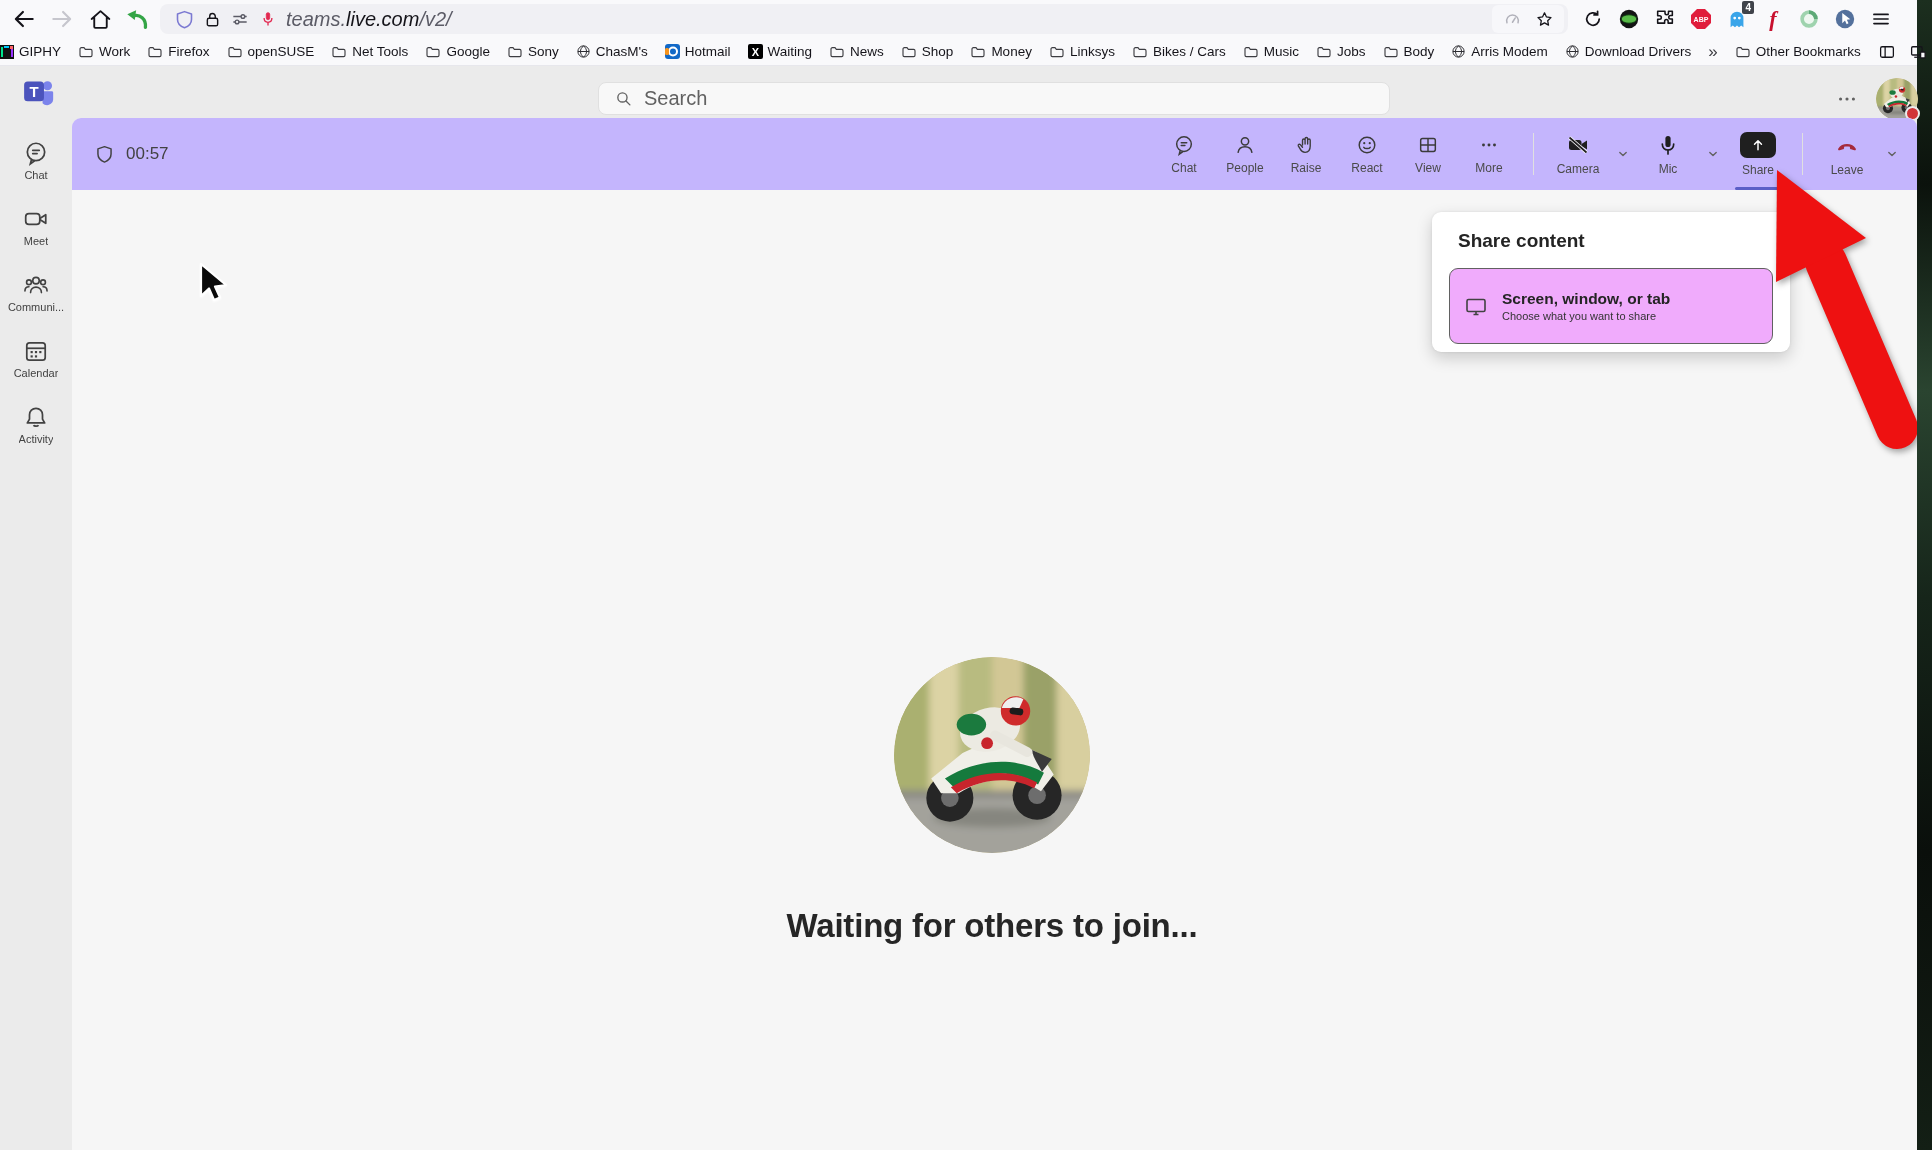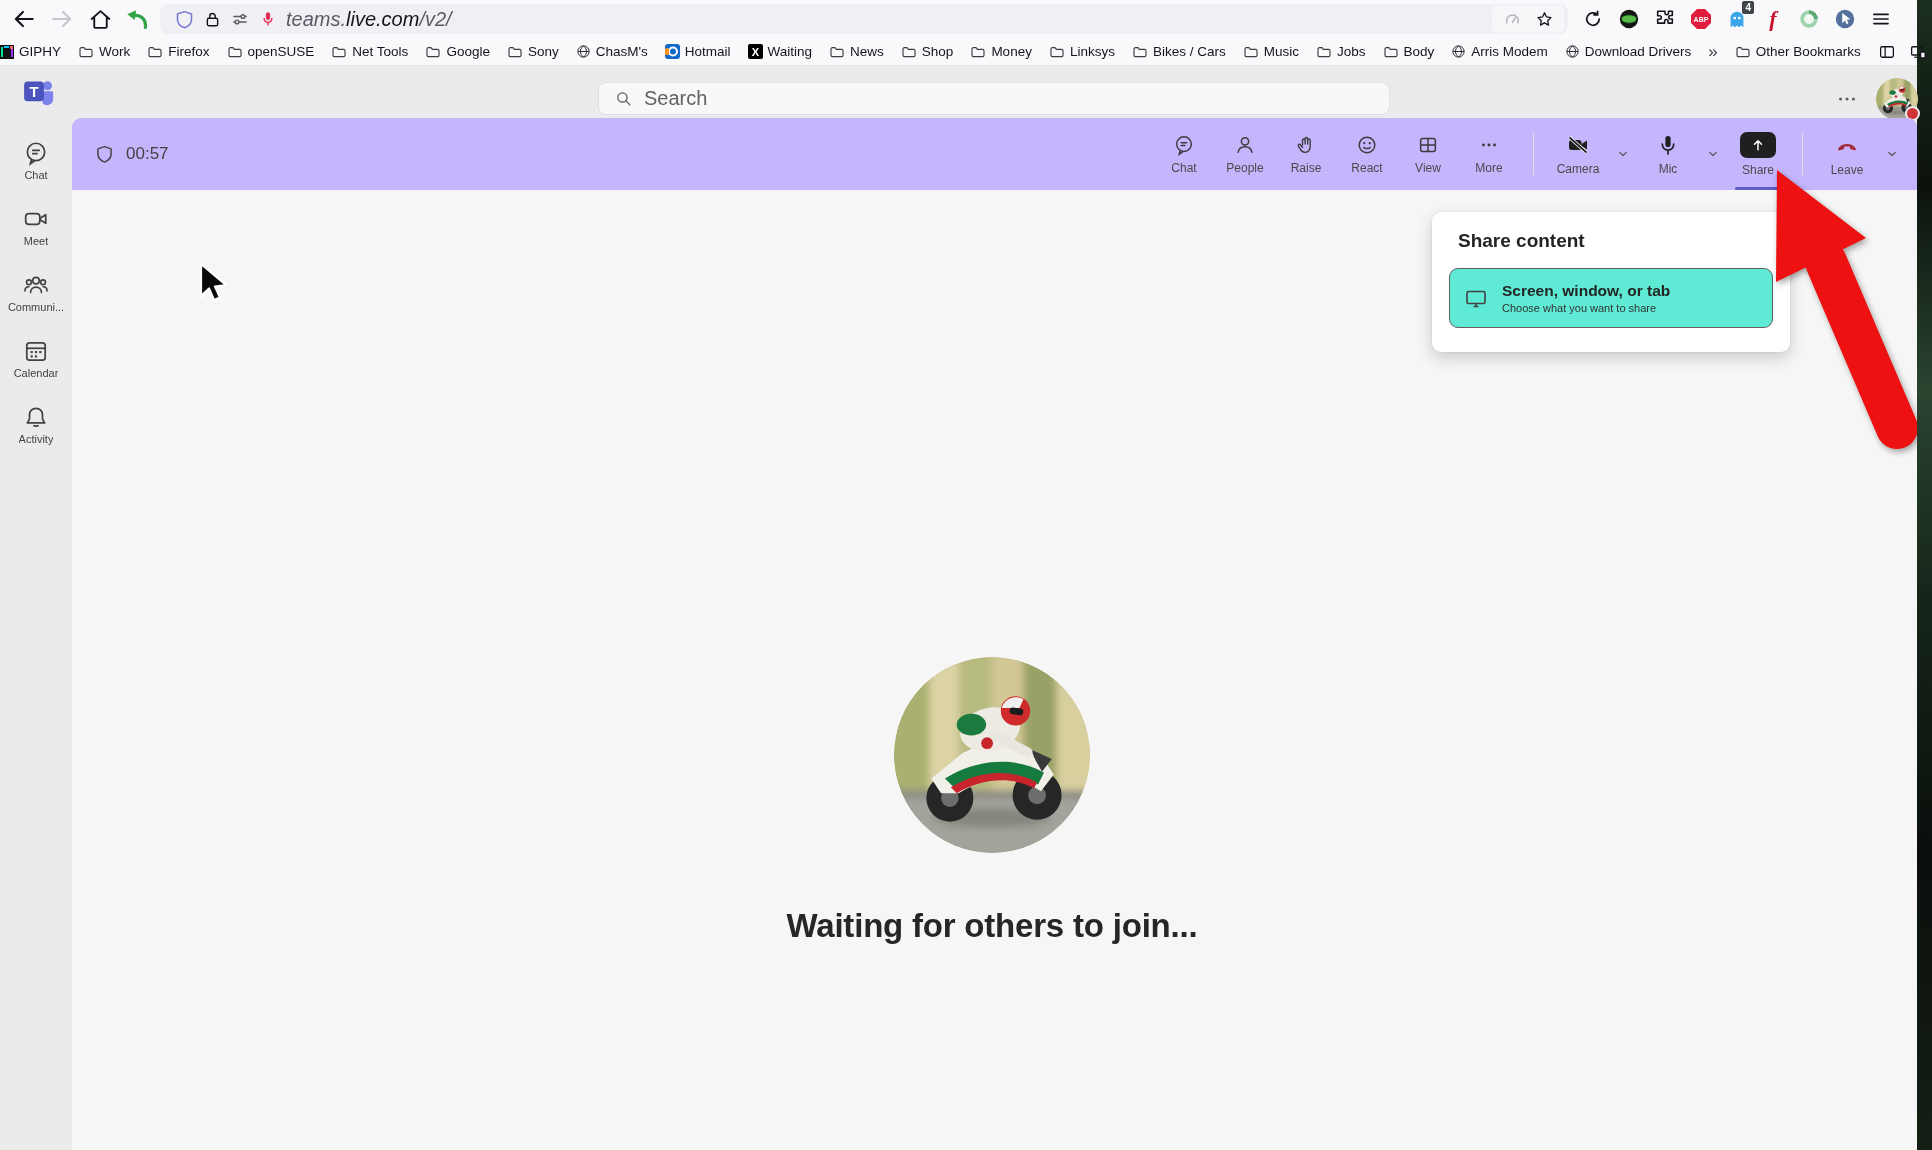--- a/index.html
+++ b/index.html
@@ -46,21 +46,21 @@
   .vdiv{width:1px;height:42px;background:#e0e0e0;margin:0 10px;}
   .sharebox{width:36px;height:26px;background:#1f1f1f;border-radius:7px;display:flex;align-items:center;justify-content:center;}
   .share-underline{position:absolute;bottom:-10px;left:4px;width:46px;height:3px;background:#5b5fc7;border-radius:2px;}
   .stage{position:absolute;top:72px;left:0;right:0;bottom:0;background:#f6f6f6;}
   .stage-avatar{position:absolute;left:822px;top:467px;width:196px;height:196px;border-radius:50%;overflow:hidden;}
   .waiting{position:absolute;left:920px;top:717px;transform:translateX(-50%);font-size:33px;font-weight:bold;color:#262626;white-space:nowrap;letter-spacing:-0.2px;}
   .cursor{position:absolute;left:125px;top:72px;filter:drop-shadow(0 1px 1px rgba(255,255,255,.9));}
   
   .popup{position:absolute;left:1432px;top:131px;width:358px;height:140px;background:#fff;border-radius:9px;box-shadow:0 6px 16px rgba(0,0,0,.18),0 0 3px rgba(0,0,0,.08);z-index:40;margin-top:15px;}
   .popup-title{position:absolute;left:26px;top:18px;font-size:19px;font-weight:bold;color:#242424;}
-  .popup-option{position:absolute;left:17px;top:56px;width:324px;height:60px;border:1px solid #616161;border-radius:9px;box-sizing:border-box;display:flex;align-items:center;padding-left:14px;gap:14px;background:#5eead4;}
+  .popup-option{position:absolute;left:17px;top:56px;width:324px;height:76px;border:1px solid #616161;border-radius:9px;box-sizing:border-box;display:flex;align-items:center;padding-left:14px;gap:14px;background:#f0abfc;}
   .po-texts{display:flex;flex-direction:column;gap:2px;}
   .po-title{font-size:15.5px;font-weight:bold;color:#242424;}
   .po-sub{font-size:11px;color:#333333;}
   .red-arrow{position:absolute;left:0;top:0;width:1917px;height:1084px;z-index:60;pointer-events:none;}
   .defs-holder{position:absolute;width:0;height:0;overflow:hidden;}
 </style>
 </head>
 <body>
 
 <svg class="defs-holder" aria-hidden="true">

